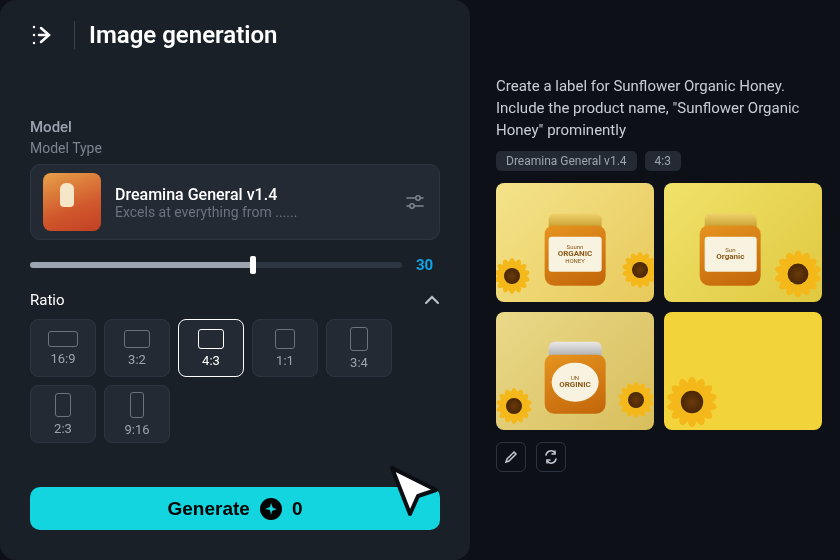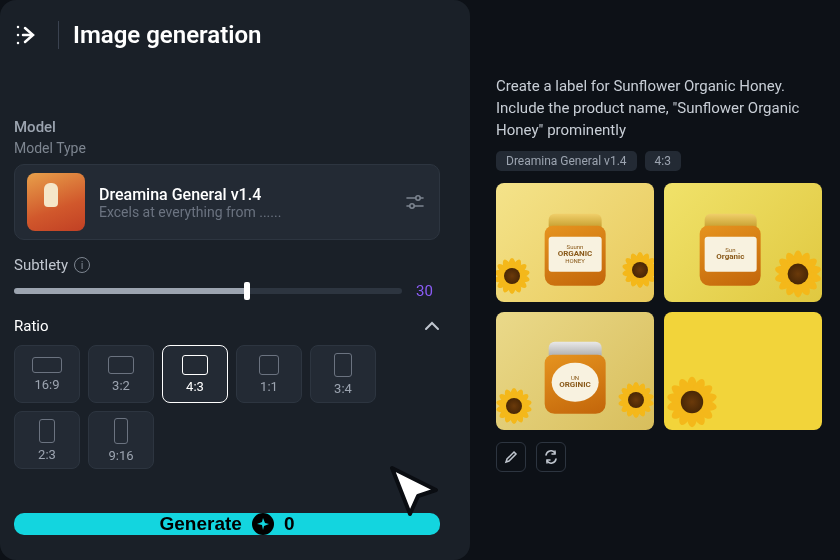--- a/index.html
+++ b/index.html
@@ -10,21 +10,21 @@
   font-family: -apple-system, BlinkMacSystemFont, "Segoe UI", Roboto, sans-serif;
   color: #e6e6e6;
   overflow: hidden;
   display: flex;
 }
 .left-panel {
   width: 470px;
   background: #1a2028;
   border-radius: 16px;
   margin: 0;
-  padding: 20px 30px 30px 14px;
+  padding: 20px 30px 30px 30px;
   display: flex;
   flex-direction: column;
 }
 .header-row {
   display: flex;
   align-items: center;
   margin-bottom: 24px;
   gap: 14px;
 }
 .header-icon {
@@ -103,21 +103,21 @@
 }
 .slider-fill {
   position: absolute; left: 0; top: 0; bottom: 0;
   width: 60%; background: #9ca4b0; border-radius: 3px;
 }
 .slider-thumb {
   position: absolute; top: 50%; left: 60%;
   width: 6px; height: 18px; background: #fff;
   border-radius: 2px; transform: translate(-50%, -50%);
 }
-.slider-value { font-size: 15px; color: #8b5cf6; width: 24px; }
+.slider-value { font-size: 15px; color: #0ea5e9; width: 24px; font-weight: bold; }
 .ratio-header {
   display: flex; align-items: center; justify-content: space-between;
   margin-bottom: 10px;
 }
 .ratio-label { font-size: 15px; color: #fff; font-weight: 400; }
 .chevron { color: #c0c6cf; }
 .ratio-grid {
   display: flex; flex-wrap: wrap; gap: 8px;
   margin-bottom: 24px;
 }
@@ -305,24 +305,20 @@
     <div class="model-settings">
       <svg width="20" height="16" viewBox="0 0 20 16" fill="none" stroke="currentColor" stroke-width="1.6" stroke-linecap="round">
         <line x1="2" y1="4" x2="18" y2="4"></line>
           <circle cx="13" cy="4" r="2.2" fill="#232a34"></circle>
         <line x1="2" y1="12" x2="18" y2="12"></line>
           <circle cx="7" cy="12" r="2.2" fill="#232a34"></circle>
       </svg>
     </div>
   </div>
 
-  <div class="subtlety-row">
-    <span class="subtlety-label">Subtlety</span>
-    <span class="info-icon">i</span>
-  </div>
   <div class="slider-row">
     <div class="slider-track">
       <div class="slider-fill"></div>
       <div class="slider-thumb"></div>
     </div>
     <span class="slider-value">30</span>
   </div>
 
   <div class="ratio-header">
     <span class="ratio-label">Ratio</span>

